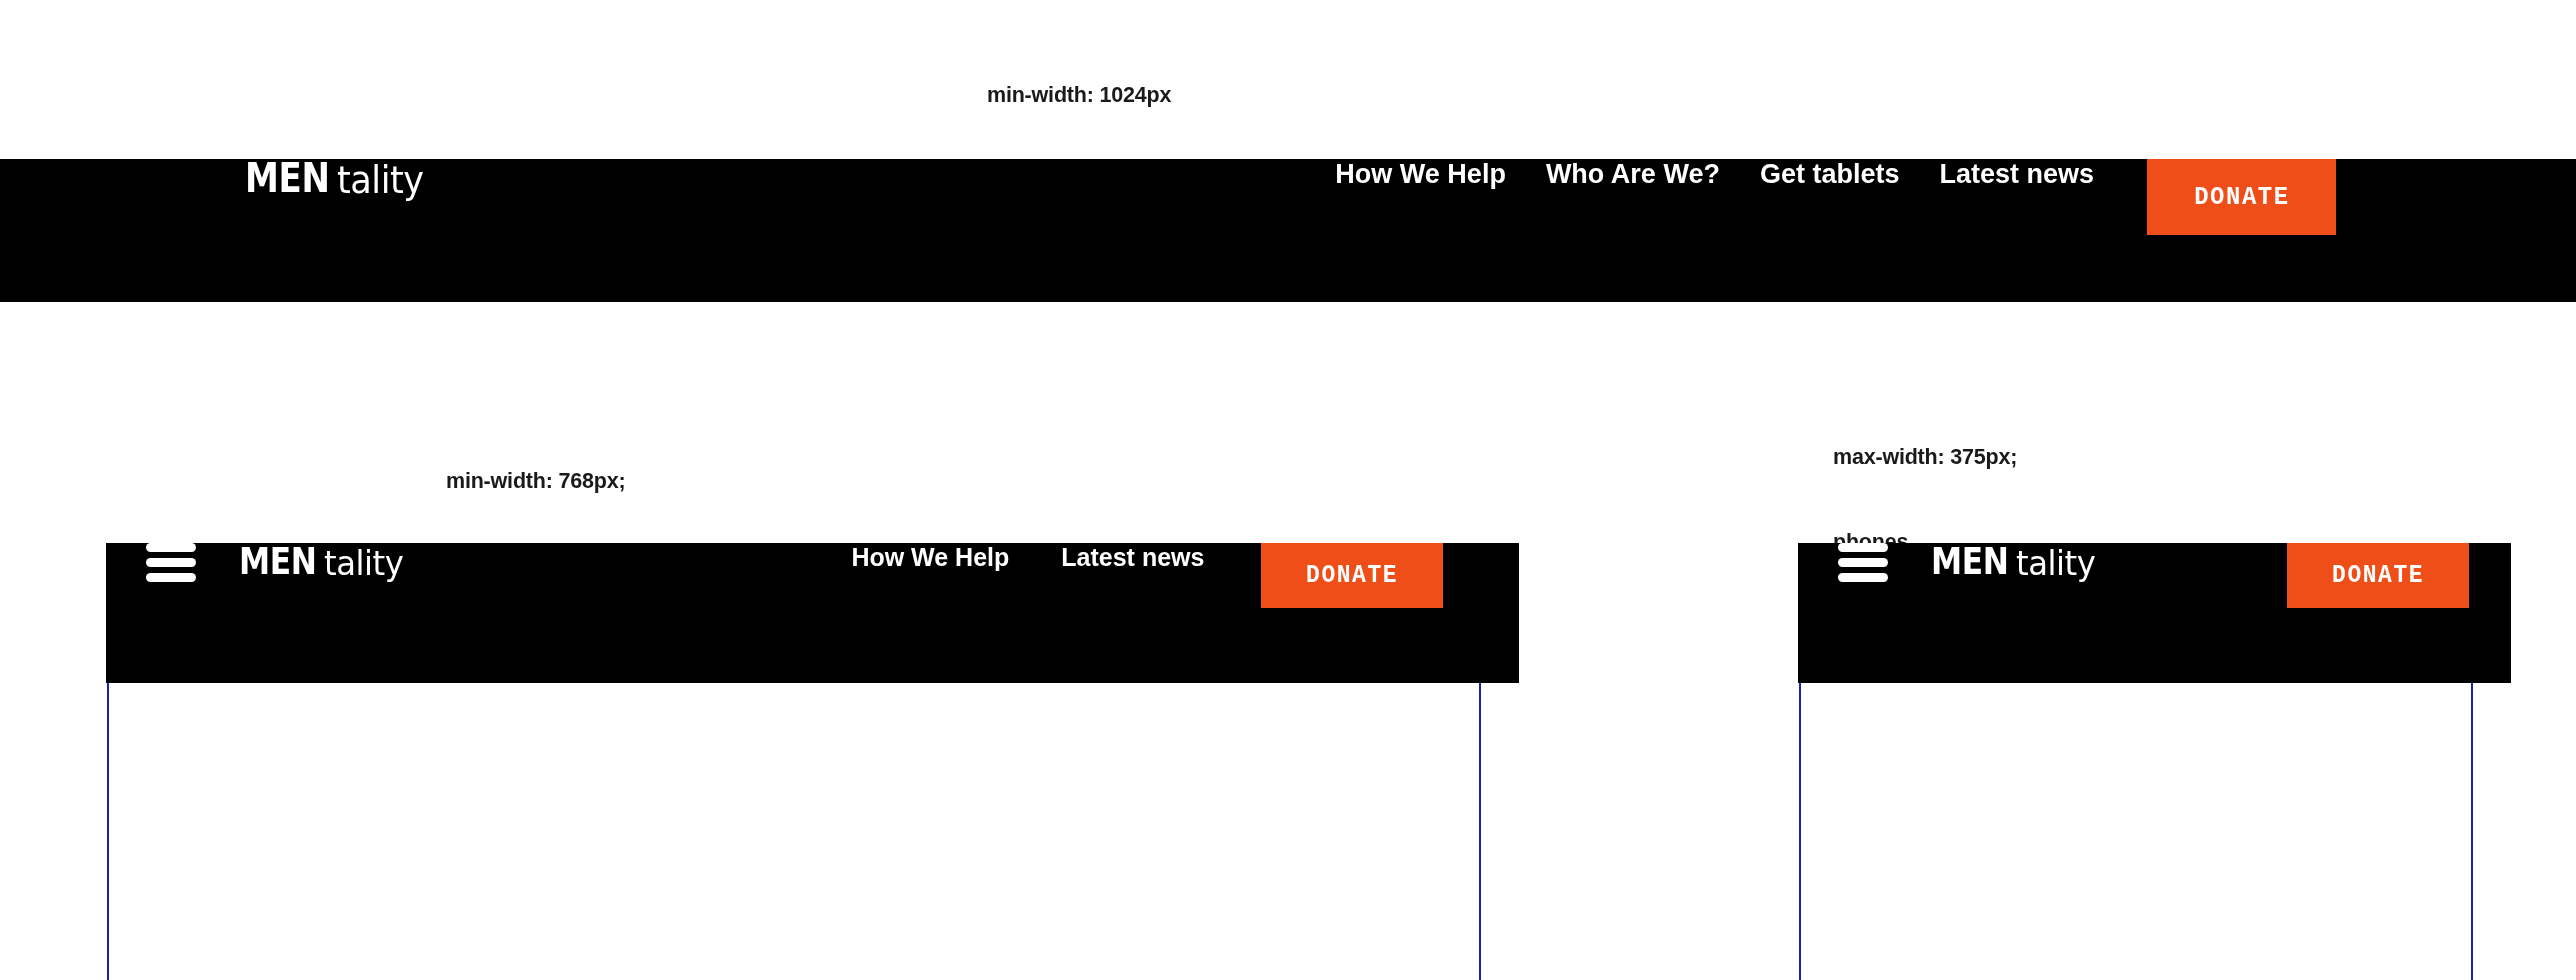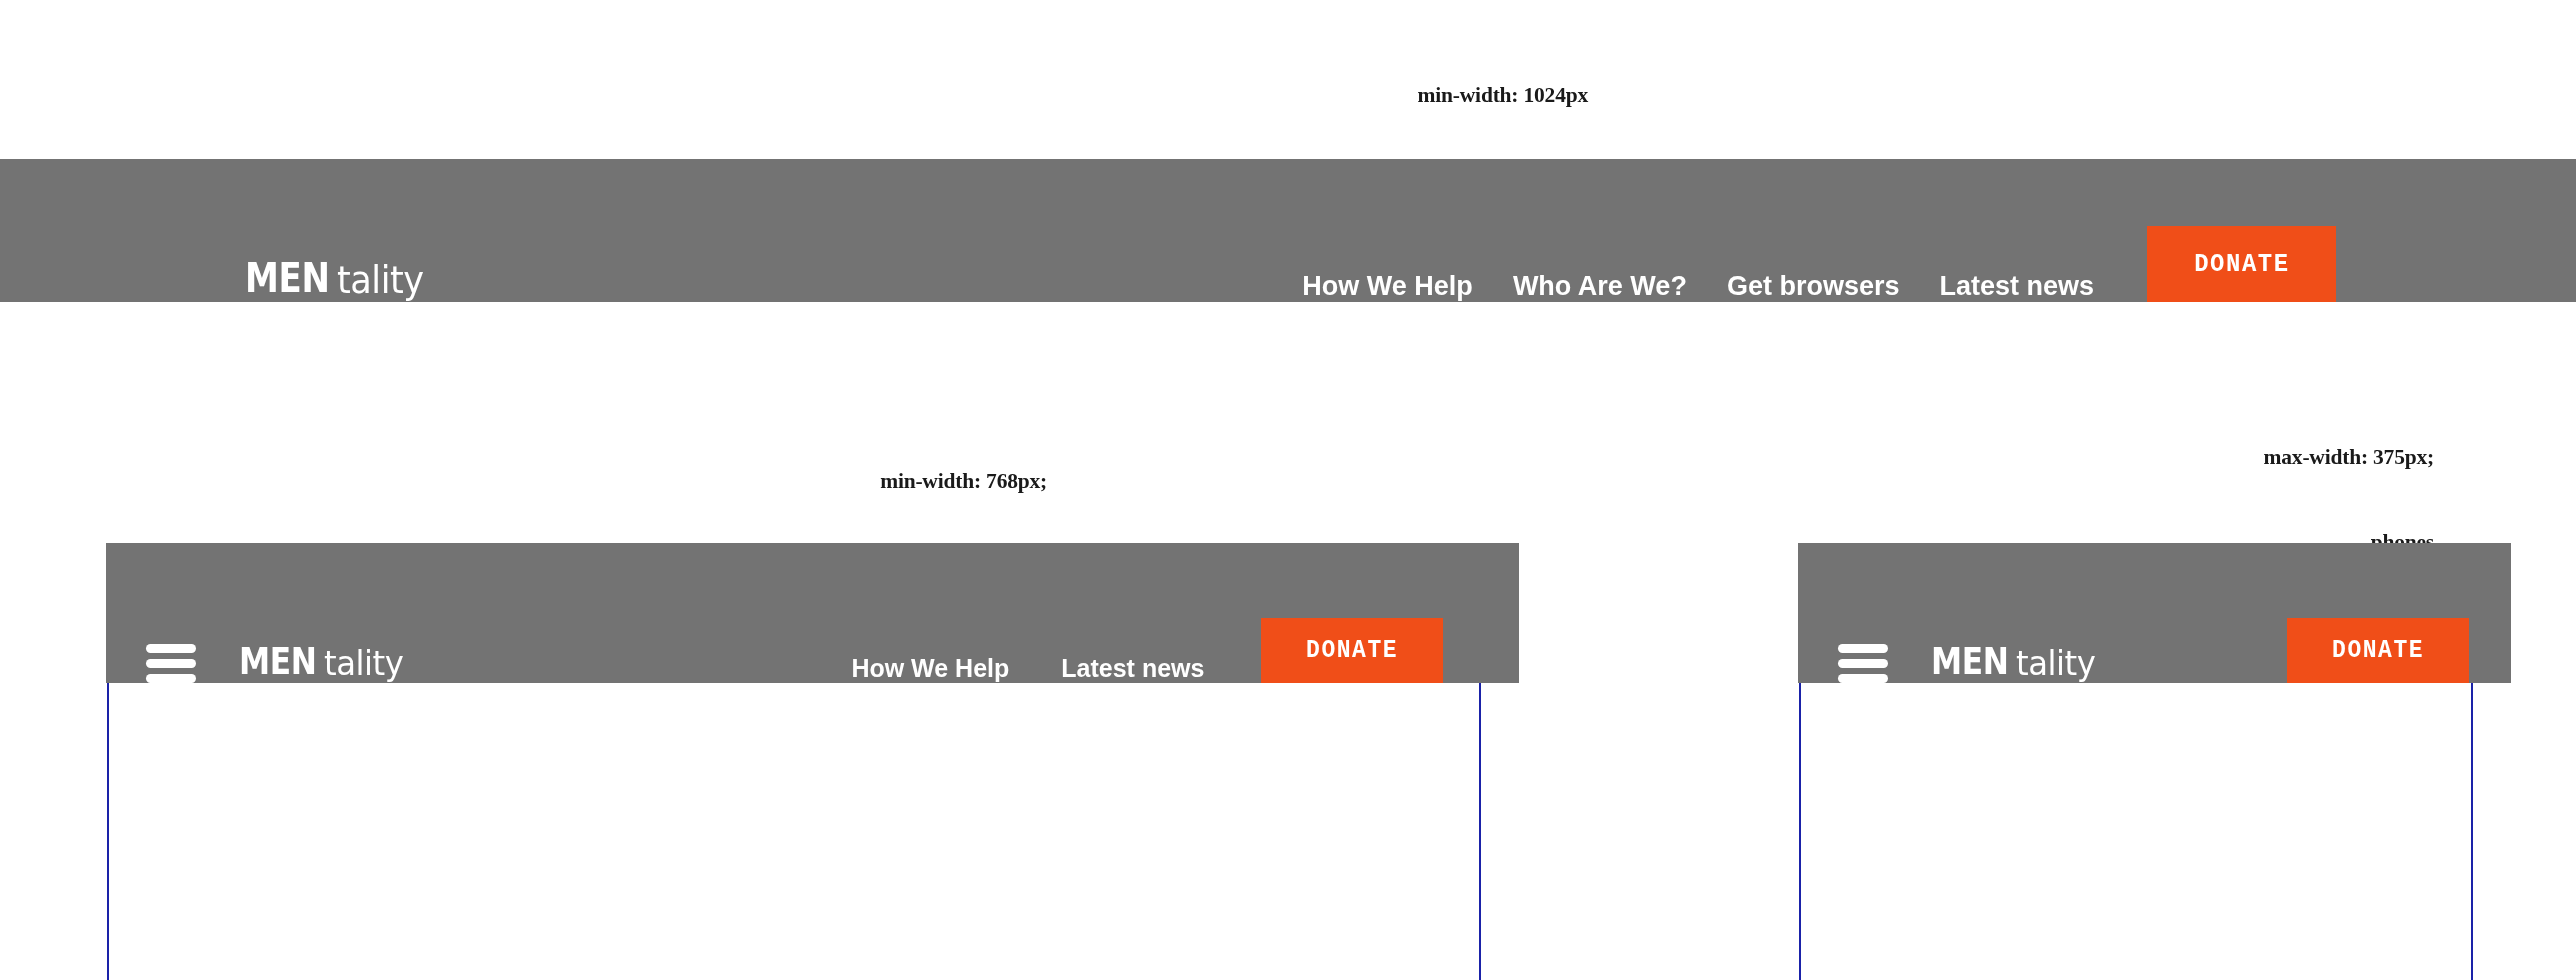--- a/index.html
+++ b/index.html
@@ -11,22 +11,22 @@
     height: 981px;
     background: #ffffff;
     font-family: "Liberation Sans", sans-serif;
     position: relative;
     overflow: hidden;
   }
 
   
   .caption {
     position: absolute;
-    text-align: right;
-    font-family: Liberation Serif, serif;
+    text-align: left;
+    font-family: Liberation Sans, sans-serif;
     font-weight: bold;
     font-size: 21.5px;
     line-height: 1.32;
     color: #1a1a1a;
     letter-spacing: -0.2px;
     white-space: pre;
   }
   #caption-desktop {
     left: 987px;
     top: 24px;
@@ -39,23 +39,23 @@
   }
   #caption-phone {
     left: 1833px;
     top: 386px;
     width: 601px;
   }
   .caption-line { display: block; }
 
   
   .navbar {
-    background: #737373;
-    display: flex;
-    align-items: flex-end;
+    background: #000000;
+    display: flex;
+    align-items: flex-start;
     box-sizing: border-box;
     position: relative;
   }
 
   .logo {
     color: #ffffff;
     white-space: nowrap;
     font-family: "DejaVu Sans", sans-serif;
     display: inline-flex;
     align-items: baseline;
@@ -241,21 +241,21 @@
 </div>
 
 <div class="navbar" id="desktop-navbar">
   <a class="logo">
     <span class="logo-men">MEN</span>
       <span class="logo-tality">tality</span>
   </a>
   <nav class="nav-links">
     <a class="nav-link">How We Help</a>
     <a class="nav-link">Who Are We?</a>
-    <a class="nav-link">Get browsers</a>
+    <a class="nav-link">Get tablets</a>
     <a class="nav-link">Latest news</a>
   </nav>
   <button class="donate-btn">
     <span class="donate-text">DONATE</span>
   </button>
 </div>
 
 <div class="caption" id="caption-tablet">
   <span class="caption-line">min-width: 768px;</span>
   <span class="caption-line">tablets</span>

